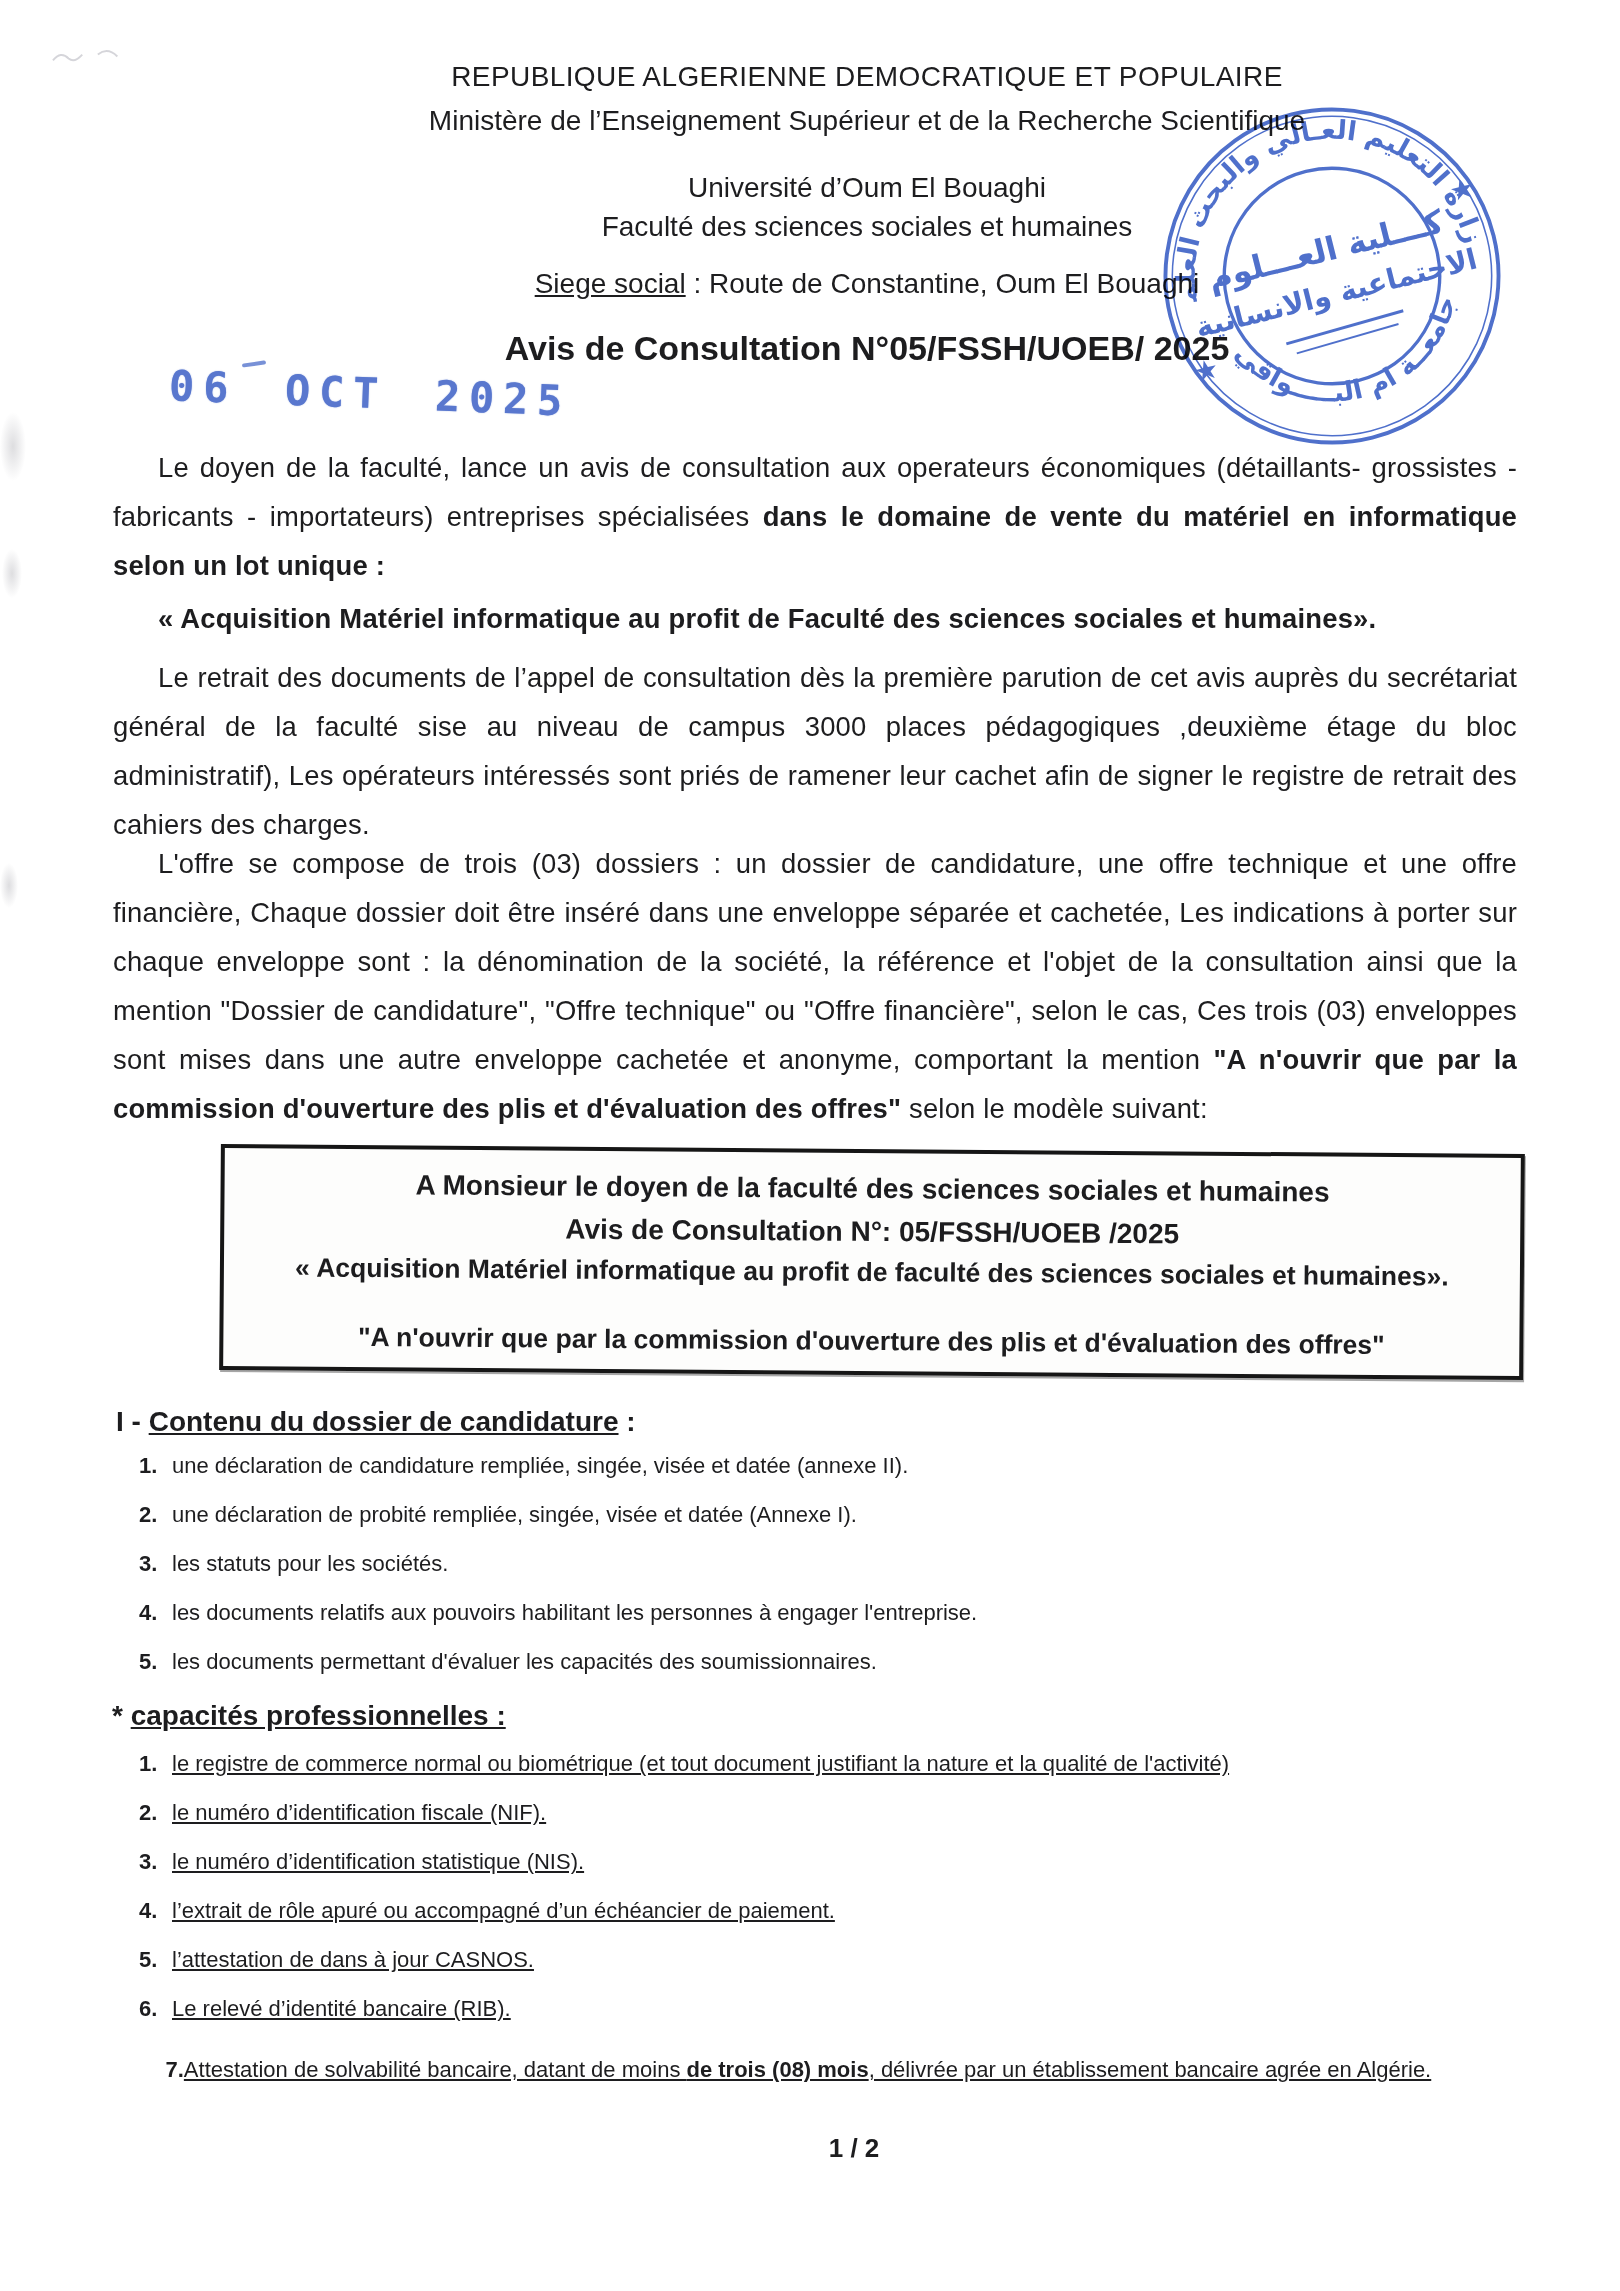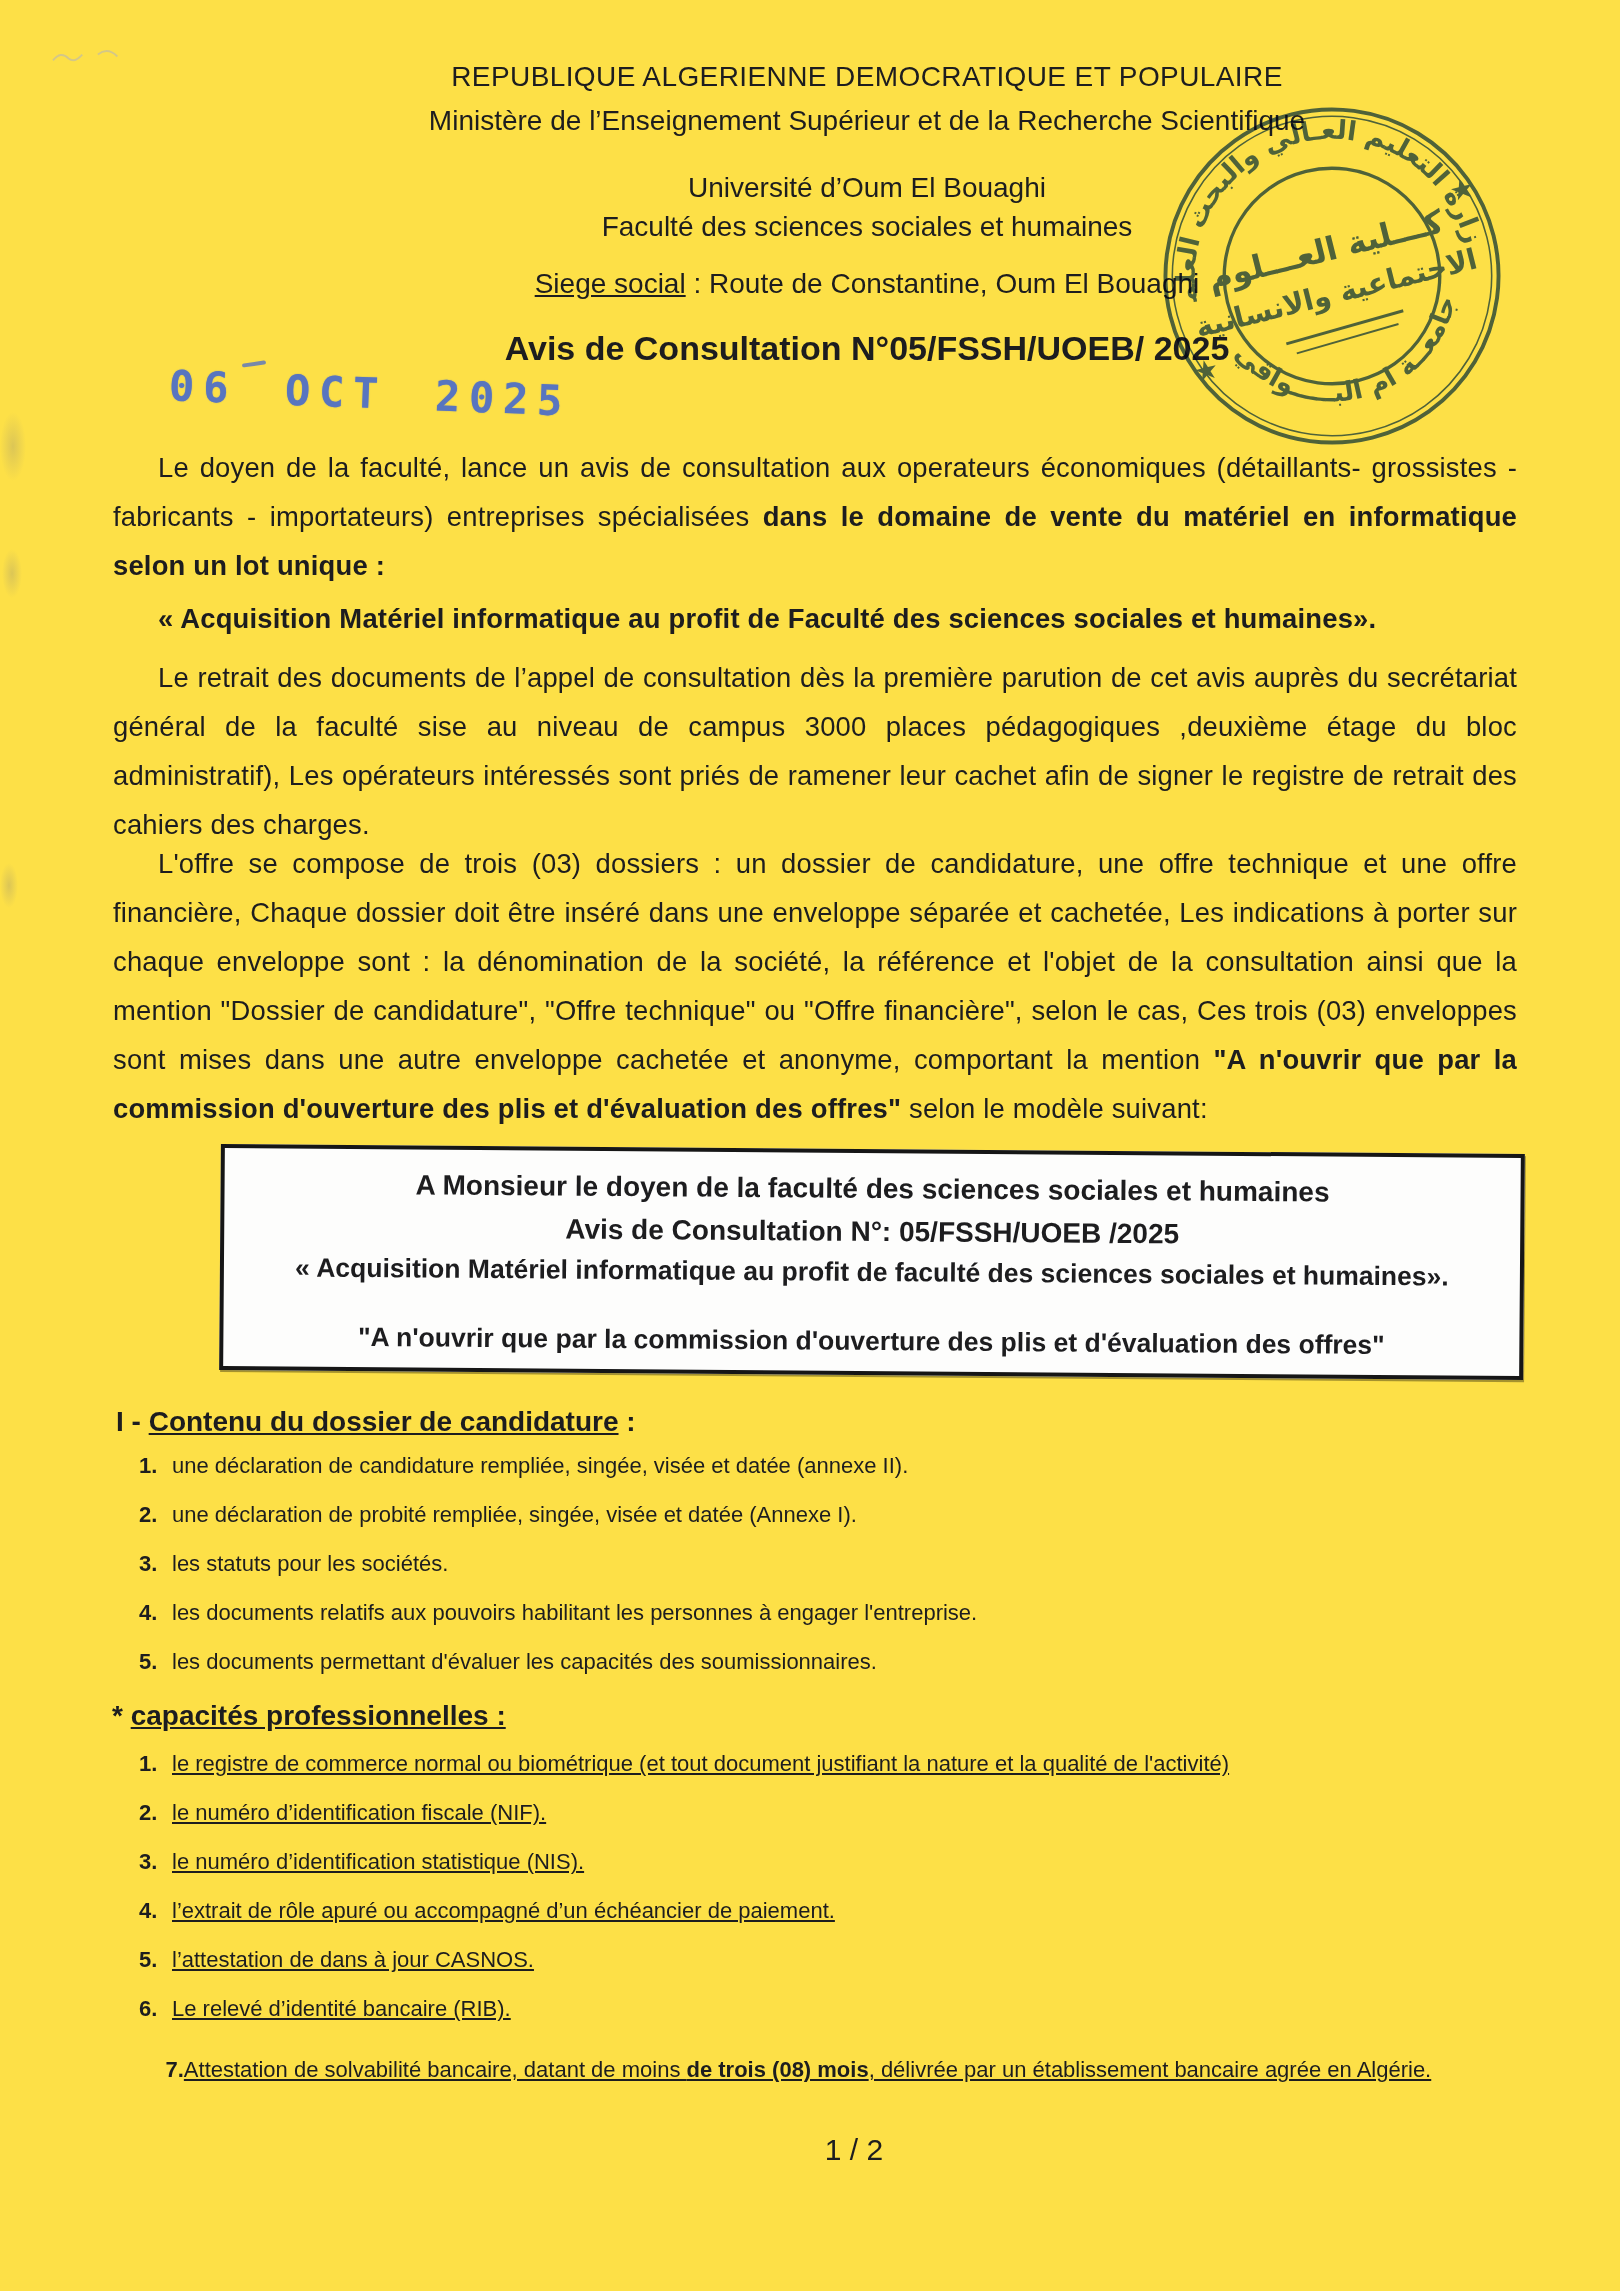--- a/index.html
+++ b/index.html
@@ -1,19 +1,19 @@
 <!DOCTYPE html>
 <html><head>
 <meta charset="utf-8">
 <style>
   html,body{margin:0;padding:0;background:#e8e8e6;}
   .page{
     position:relative;
     width:1620px;height:2292px;
-    background:#fde047;
+    background:#ffffff;
     overflow:hidden;
     font-family:"Liberation Sans", sans-serif;
     color:#1d1d1f;
   }
   .abs{position:absolute;}
   
   .hdr{left:225px;width:1284px;text-align:center;}
   .hl1{top:61px;font-size:28px;letter-spacing:0.4px;}
   .hl2{top:105px;font-size:28px;}
   .hl3{top:152px;font-size:28px;margin-top:20px;}
@@ -64,21 +64,21 @@
   .sechead .u{text-decoration:underline;}
   .sec1{left:116px;top:1406px;}
   .sec2{left:112px;top:1700px;}
   .list{left:139px;font-size:22px;}
   .list .row{height:49px;white-space:nowrap;}
   .list .n{font-weight:700;display:inline-block;min-width:33px;}
   .l1{top:1453px;}
   .l2{top:1751px;text-decoration:underline;}
   .row.wrap{white-space:normal;width:1409px;margin-left:-26.5px;text-indent:26.5px;height:auto;line-height:49px;}
   
-  .footer{left:113px;top:2133px;width:1482px;text-align:center;font-size:30px;font-weight:400;}
+  .footer{left:113px;top:2133px;width:1482px;text-align:center;font-size:26px;font-weight:700;}
   
   .stamp{
     left:1140px;top:84px;
     color:#3c60c6;
     opacity:.9;
     mix-blend-mode:multiply;
     transform:rotate(-14deg);
   }
   .stamp text{fill:currentColor;font-family:"DejaVu Sans", sans-serif;font-weight:700;}
   .stamp circle,.stamp line{stroke:currentColor;fill:none;}

